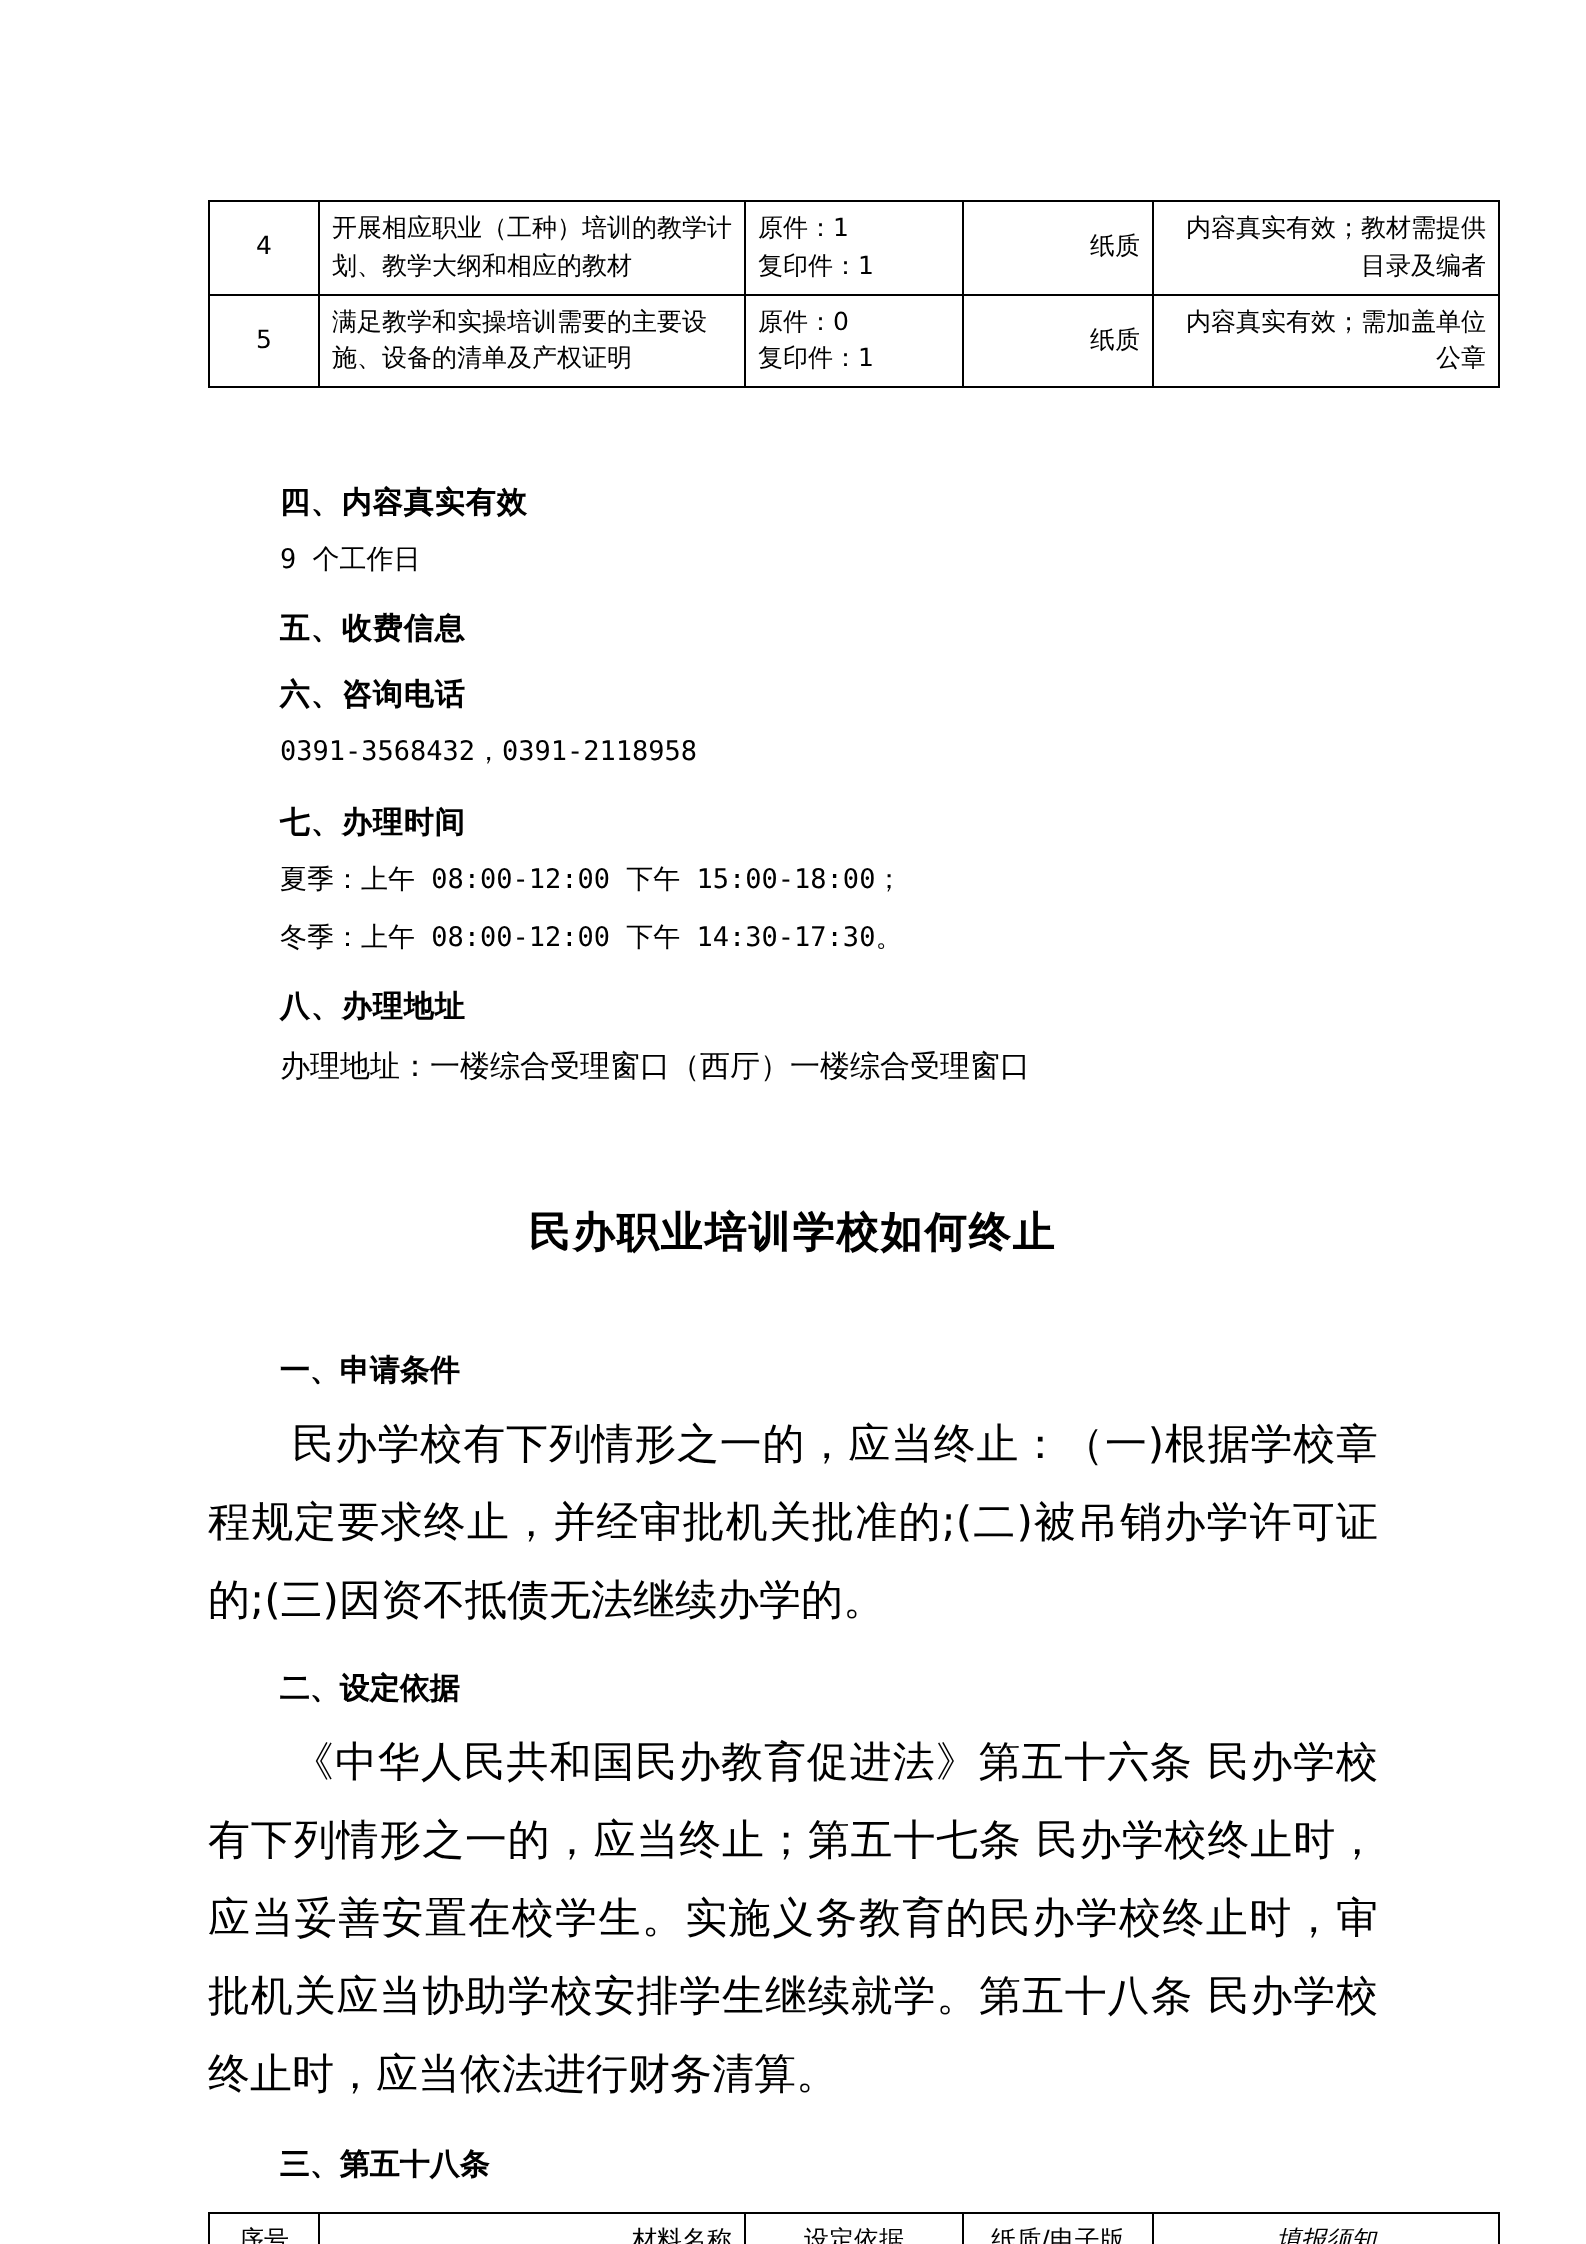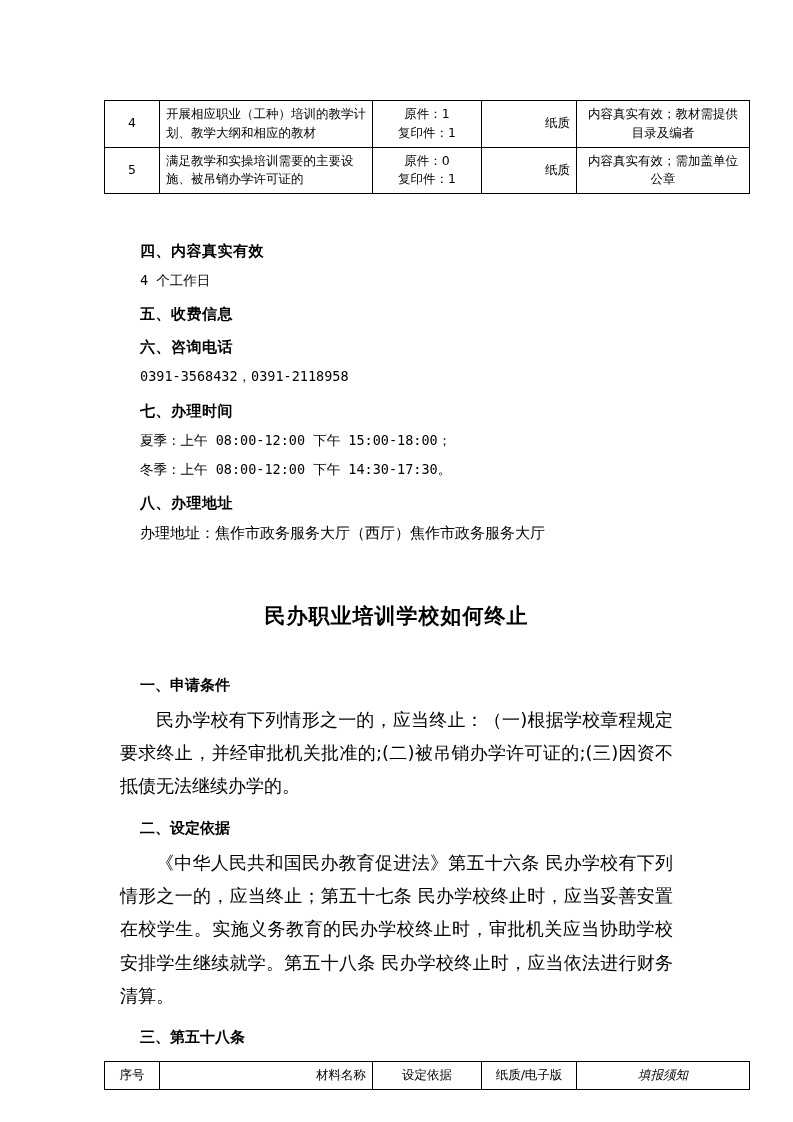--- a/index.html
+++ b/index.html
@@ -31,23 +31,23 @@
   table.doc-table td, table.doc-table th {
     border: 1px solid #000;
     font-size: 12.5px;
     line-height: 1.5;
     padding: 4px 6px;
     vertical-align: middle;
     font-weight: normal;
   }
   .c-seq { width: 42px; text-align: center; }
   .c-name { width: 200px; text-align: left; }
-  .c-type { width: 96px; text-align: center; }
+  .c-type { width: 96px; text-align: left; }
   .c-paper { width: 82px; text-align: right; }
-  .c-note { width: 160px; text-align: center; }
+  .c-note { width: 160px; text-align: right; }
 
   .hdr-row td { text-align: center; }
 
   .cont-table { margin-top: 0; }
 
   .spacer-1 { height: 34px; }
 
   
   .sec-h {
     font-size: 15px;
@@ -70,22 +70,22 @@
     font-weight: bold;
     margin: 56px 0 46px 0;
     letter-spacing: 1px;
   }
   .body-h {
     font-size: 15px;
     font-weight: bold;
     margin: 16px 0 8px 36px;
   }
   .body-p {
-    font-size: 18px;
-    margin: 6px 16px;
+    font-size: 21px;
+    margin: 6px 0;
     line-height: 1.85;
     text-indent: 2em;
     text-align: justify;
   }
   .tbl-wrap { margin-top: 14px; }
 </style>
 </head>
 <body>
 
 <div class="page">
@@ -98,48 +98,48 @@
           <td class="c-name">开展相应职业（工种）培训的教学计划、教学大纲和相应的教材</td>
           <td class="c-type">
             <div>原件：1</div>
             <div>复印件：1</div>
           </td>
           <td class="c-paper">纸质</td>
           <td class="c-note">内容真实有效；教材需提供目录及编者</td>
         </tr>
         <tr>
           <td class="c-seq">5</td>
-          <td class="c-name">满足教学和实操培训需要的主要设施、被吊销办学许可证的</td>
+          <td class="c-name">满足教学和实操培训需要的主要设施、设备的清单及产权证明</td>
           <td class="c-type">
             <div>原件：0</div>
             <div>复印件：1</div>
           </td>
           <td class="c-paper">纸质</td>
           <td class="c-note">内容真实有效；需加盖单位公章</td>
         </tr>
       </tbody>
     </table>
   </div>
 
   <div class="spacer-1"></div>
 
   <div class="sec-h">四、内容真实有效</div>
-  <div class="sec-p mono">4 个工作日</div>
+  <div class="sec-p mono">9 个工作日</div>
 
   <div class="sec-h">五、收费信息</div>
 
   <div class="sec-h">六、咨询电话</div>
   <div class="sec-p mono">0391-3568432，0391-2118958</div>
 
   <div class="sec-h">七、办理时间</div>
   <div class="sec-p mono">夏季：上午 08:00-12:00 下午 15:00-18:00；</div>
   <div class="sec-p mono">冬季：上午 08:00-12:00 下午 14:30-17:30。</div>
 
   <div class="sec-h">八、办理地址</div>
-  <div class="sec-p">办理地址：焦作市政务服务大厅（西厅）焦作市政务服务大厅</div>
+  <div class="sec-p">办理地址：一楼综合受理窗口（西厅）一楼综合受理窗口</div>
 
   <div class="title">民办职业培训学校如何终止</div>
 
   <div class="body-h">一、申请条件</div>
   <div class="body-p">民办学校有下列情形之一的，应当终止：（一)根据学校章程规定要求终止，并经审批机关批准的;(二)被吊销办学许可证的;(三)因资不抵债无法继续办学的。</div>
 
   <div class="body-h">二、设定依据</div>
   <div class="body-p">《中华人民共和国民办教育促进法》第五十六条 民办学校有下列情形之一的，应当终止；第五十七条 民办学校终止时，应当妥善安置在校学生。实施义务教育的民办学校终止时，审批机关应当协助学校安排学生继续就学。第五十八条 民办学校终止时，应当依法进行财务清算。</div>
 
   <div class="body-h">三、第五十八条</div>

